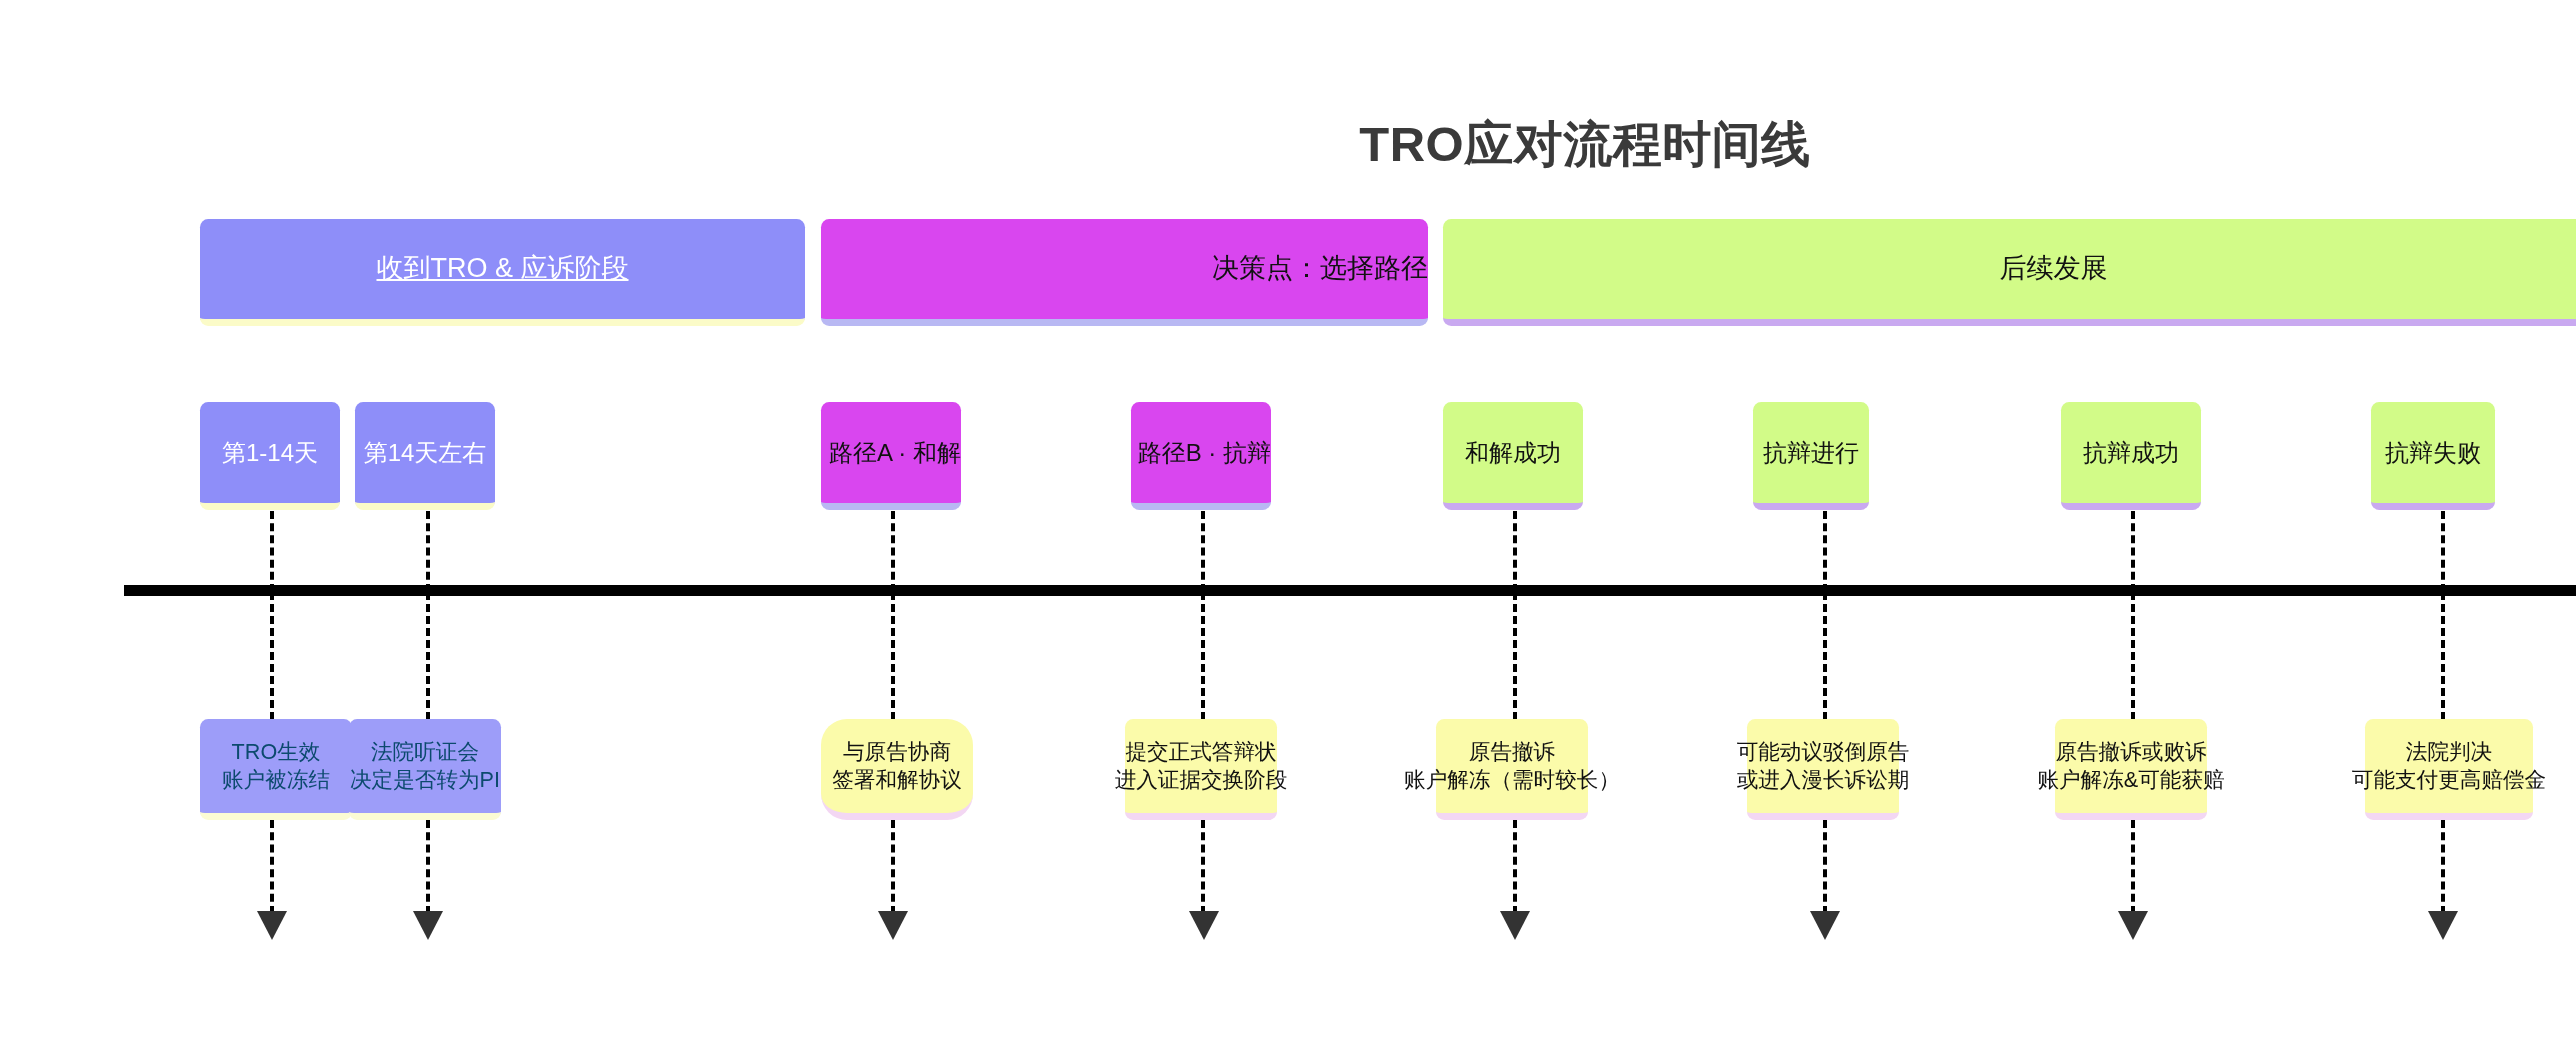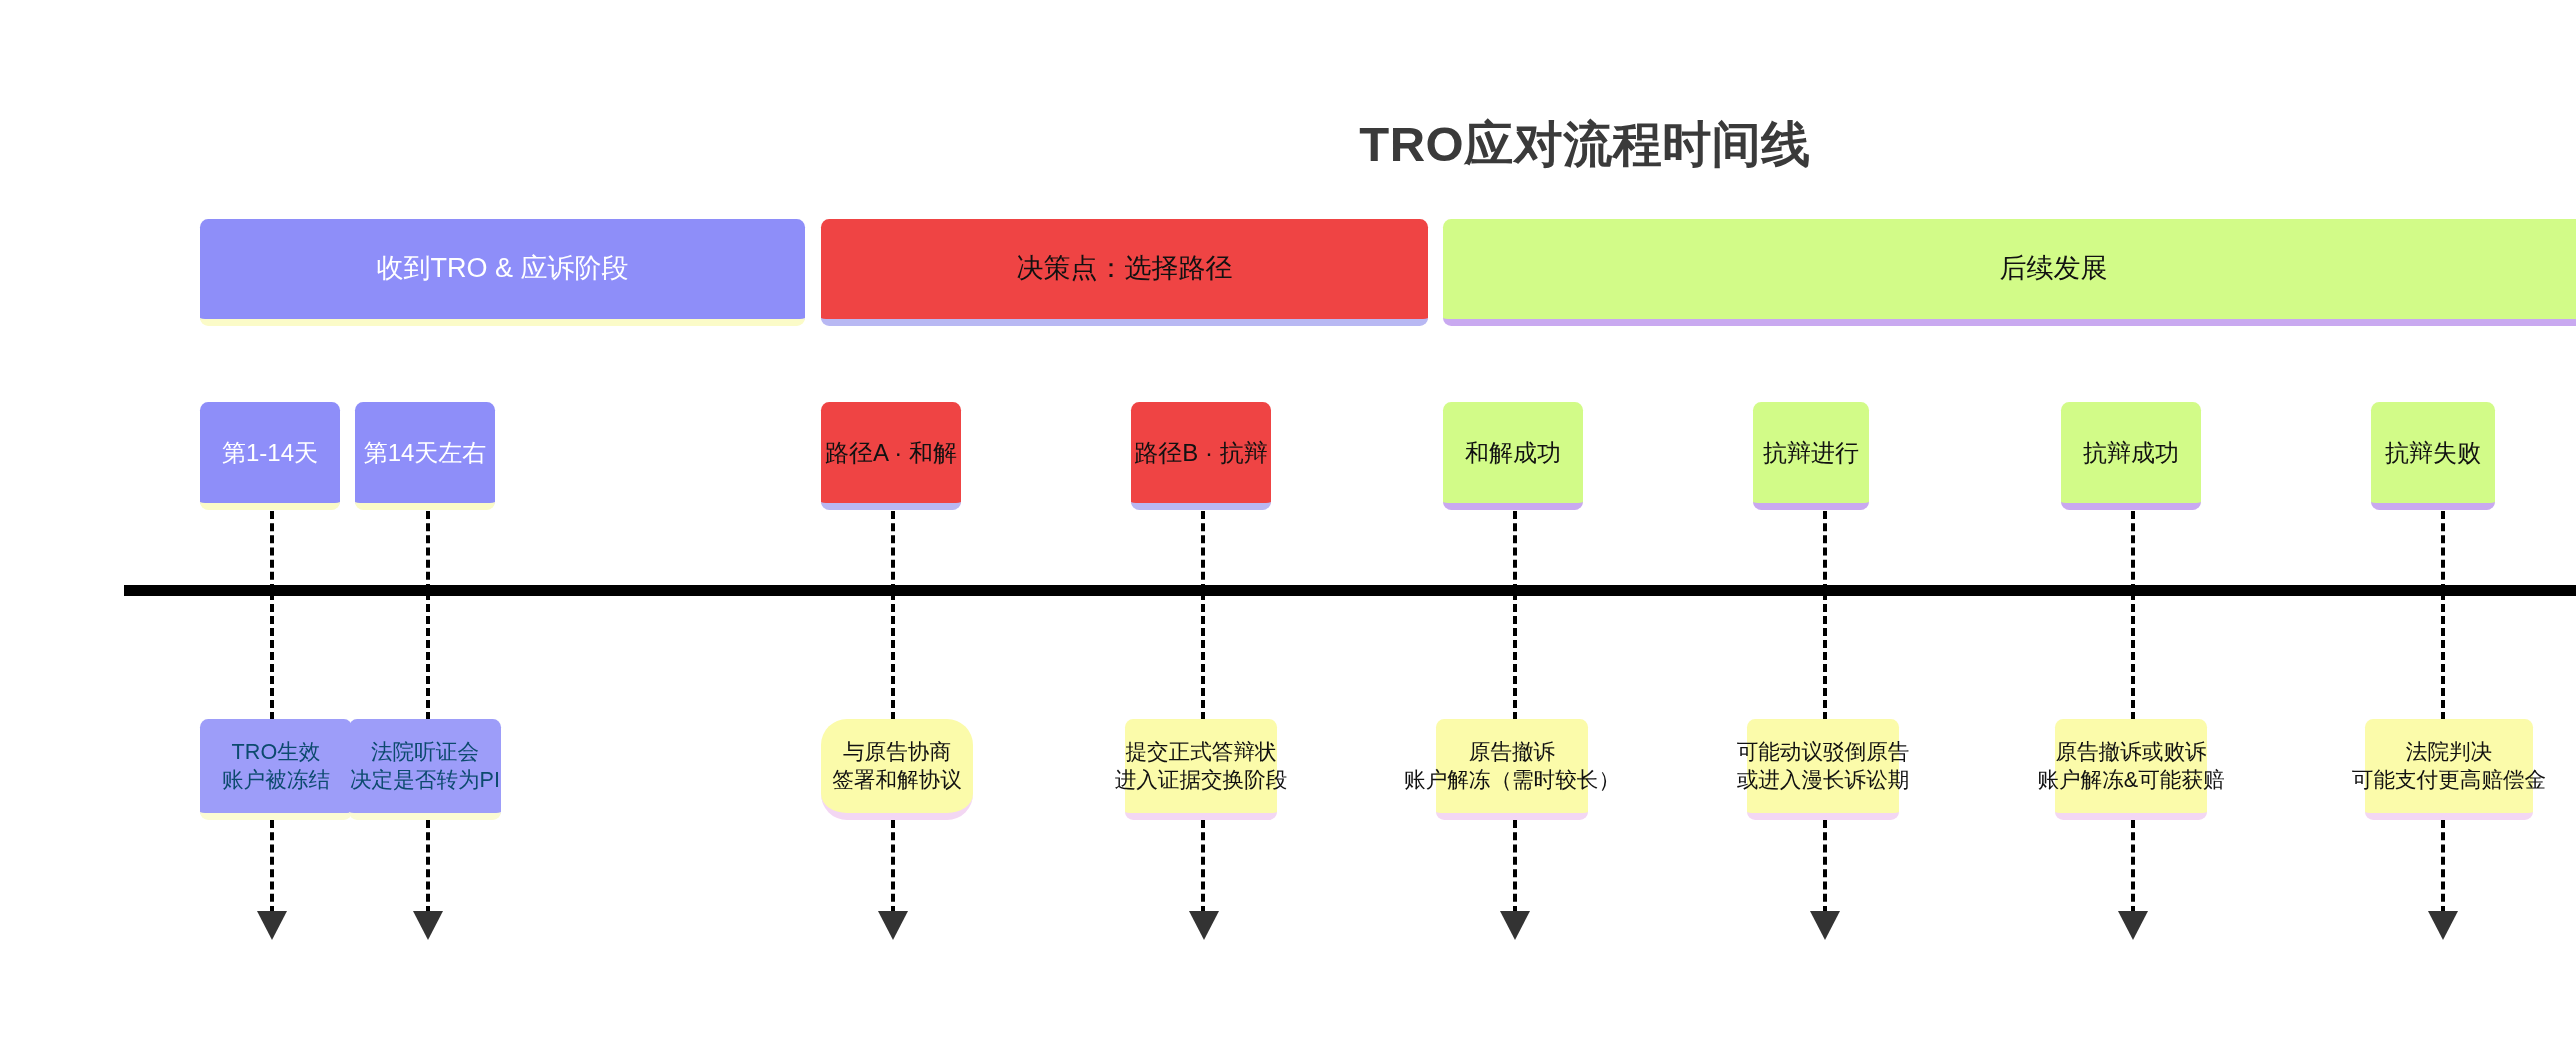--- a/index.html
+++ b/index.html
@@ -55,21 +55,21 @@
     box-sizing:border-box;
     display:flex;flex-direction:column;align-items:center;justify-content:center;
     font-size:21.6px;
     line-height:1.28;
     white-space:nowrap;
   }
 
   
   .c-purple{background:#8e8ef9;color:#ffffff;border-bottom:7.2px solid #fbfbc8;}
   .c-purple-light{background:#9d9df9;color:#0c4a6e;border-bottom:7.2px solid #fbfbd4;}
-  .c-yellow{background:#ef4444;color:#111111;border-bottom:7.2px solid #b8b8f3;}
+  .c-yellow{background:#d946ef;color:#111111;border-bottom:7.2px solid #b8b8f3;justify-content:flex-end;}
   .c-yellow-light{background:#fbfbaa;color:#111111;border-bottom:7.2px solid #f3d7f3;}
   .c-green{background:#d2fb88;color:#111111;border-bottom:7.2px solid #c9a9f0;}
 
   
   #axis-line{
     position:absolute;
     left:124px;top:585px;
     width:2891px;height:11.3px;
     background:#000000;
   }
@@ -99,21 +99,21 @@
     border-top:29px solid #333333;
   }
 </style>
 </head>
 <body>
 
 <div id="stage">
 
   <div id="title">TRO应对流程时间线</div>
 
-  <div class="phase c-purple" style="left:200px;width:605px;">
+  <div class="phase c-purple" style="left:200px;width:605px;text-decoration:underline;">
     <span class="ptxt">收到TRO &amp; 应诉阶段</span>
   </div>
   <div class="phase c-yellow" style="left:821px;width:607px;">
     <span class="ptxt">决策点：选择路径</span>
   </div>
   <div class="phase c-green" style="left:1443px;width:1221px;">
     <span class="ptxt">后续发展</span>
   </div>
 
   <div class="ms c-purple" style="left:200px;width:140px;">

